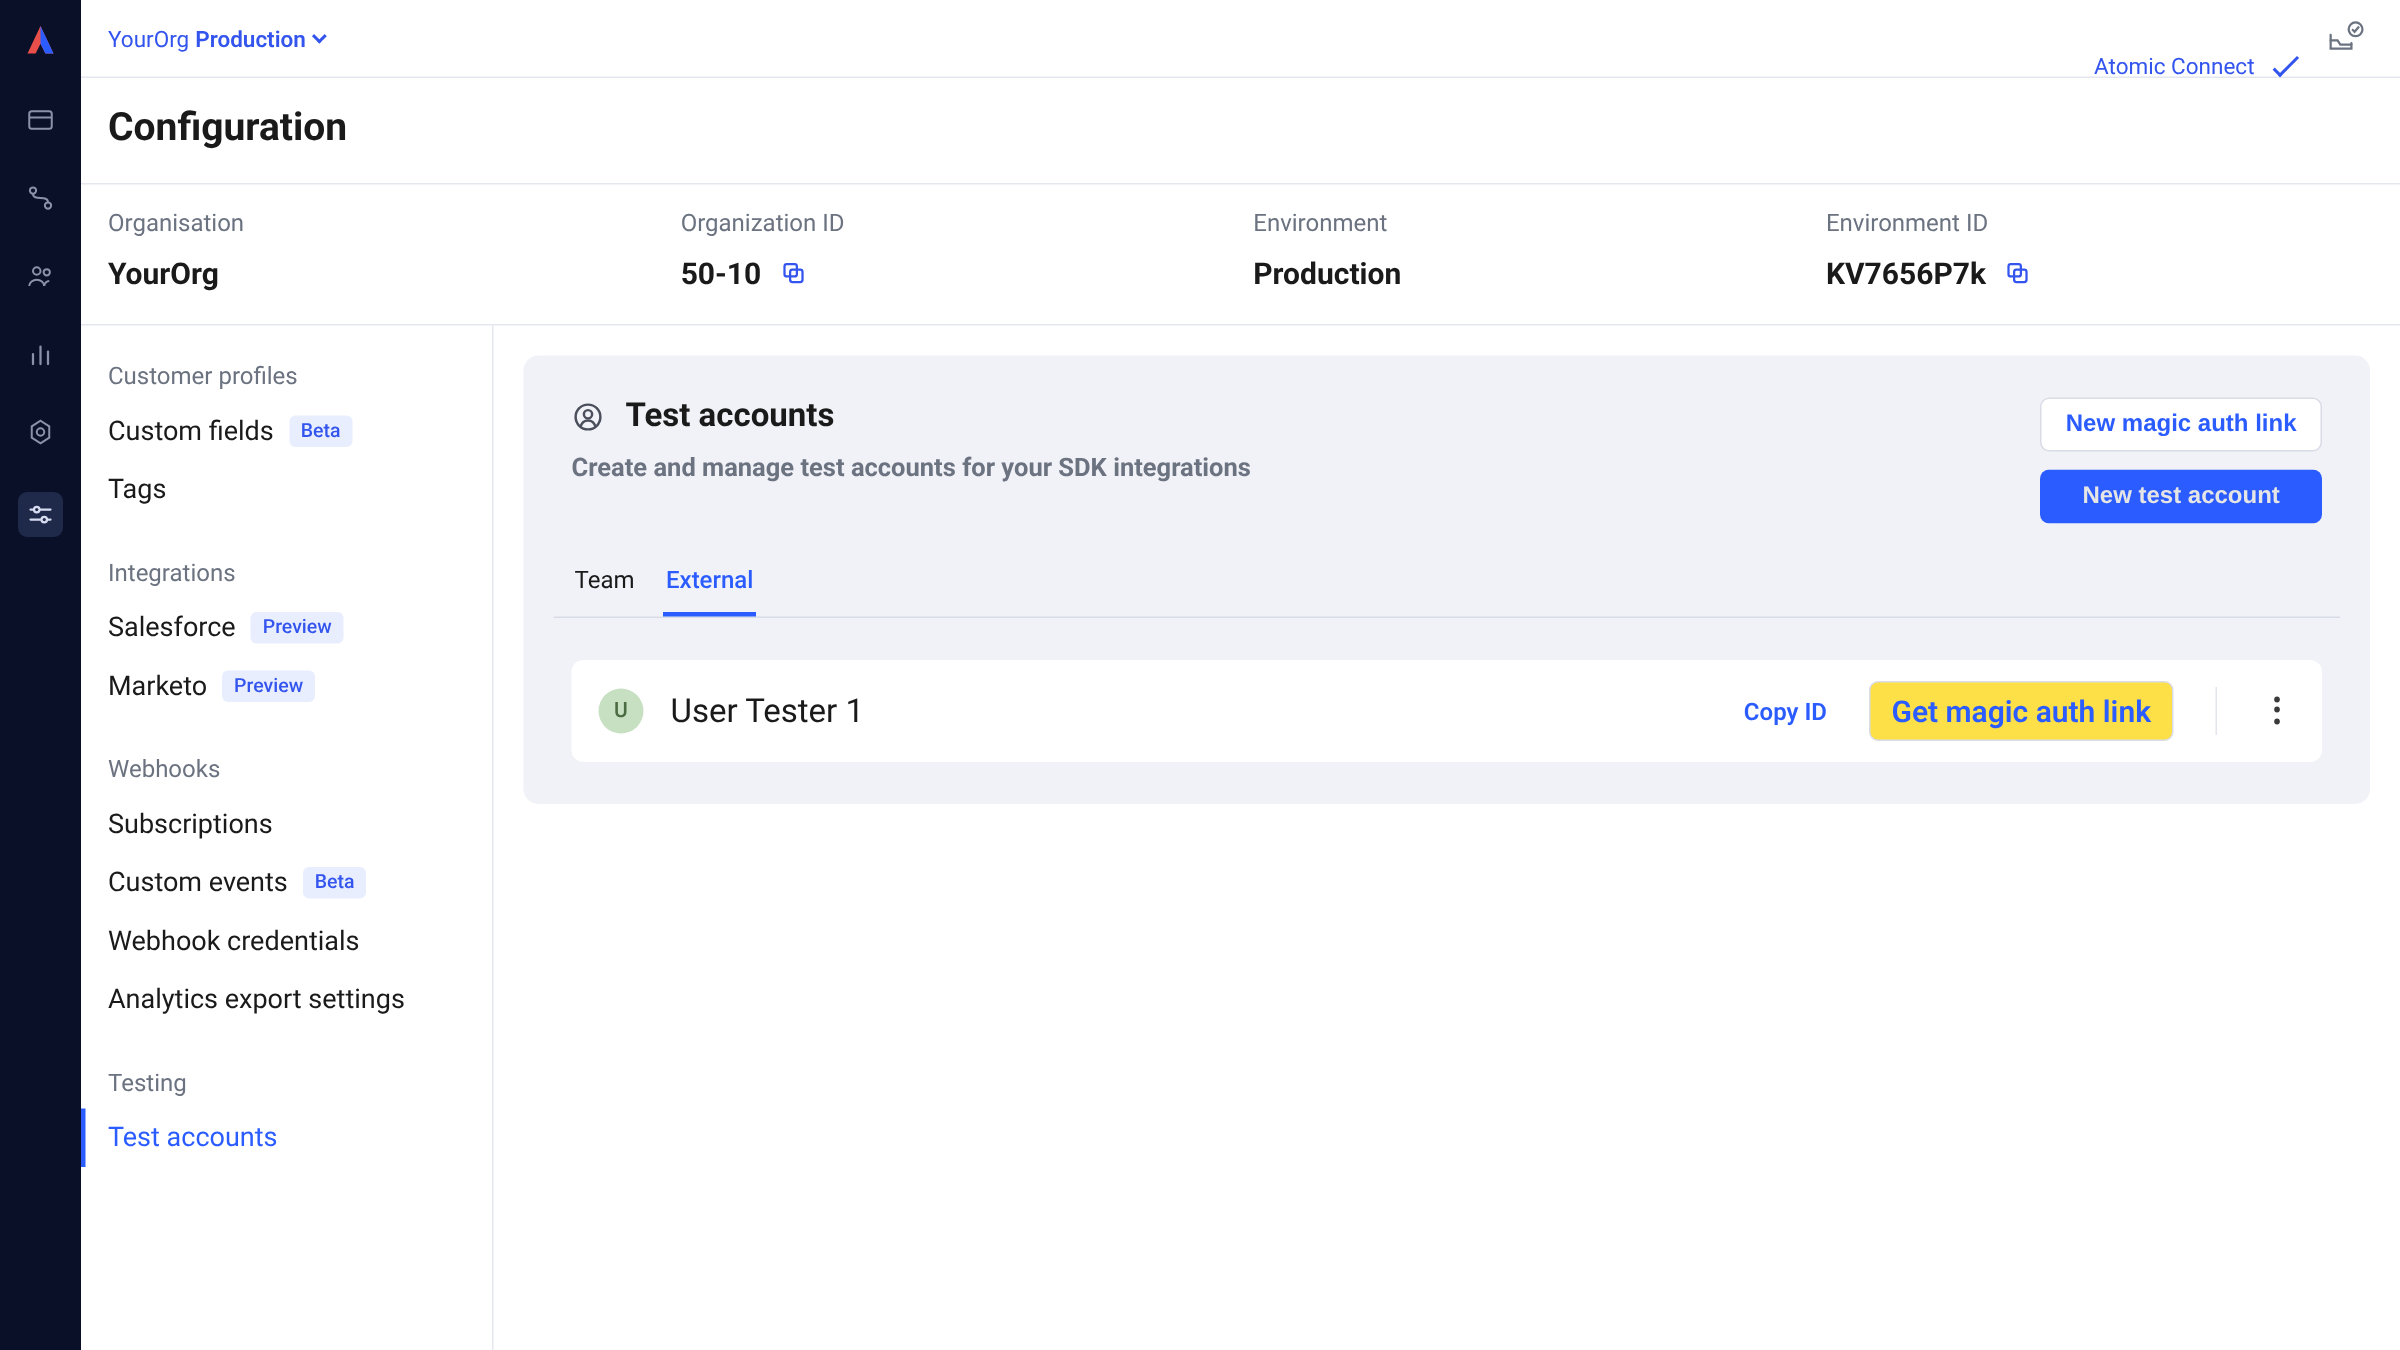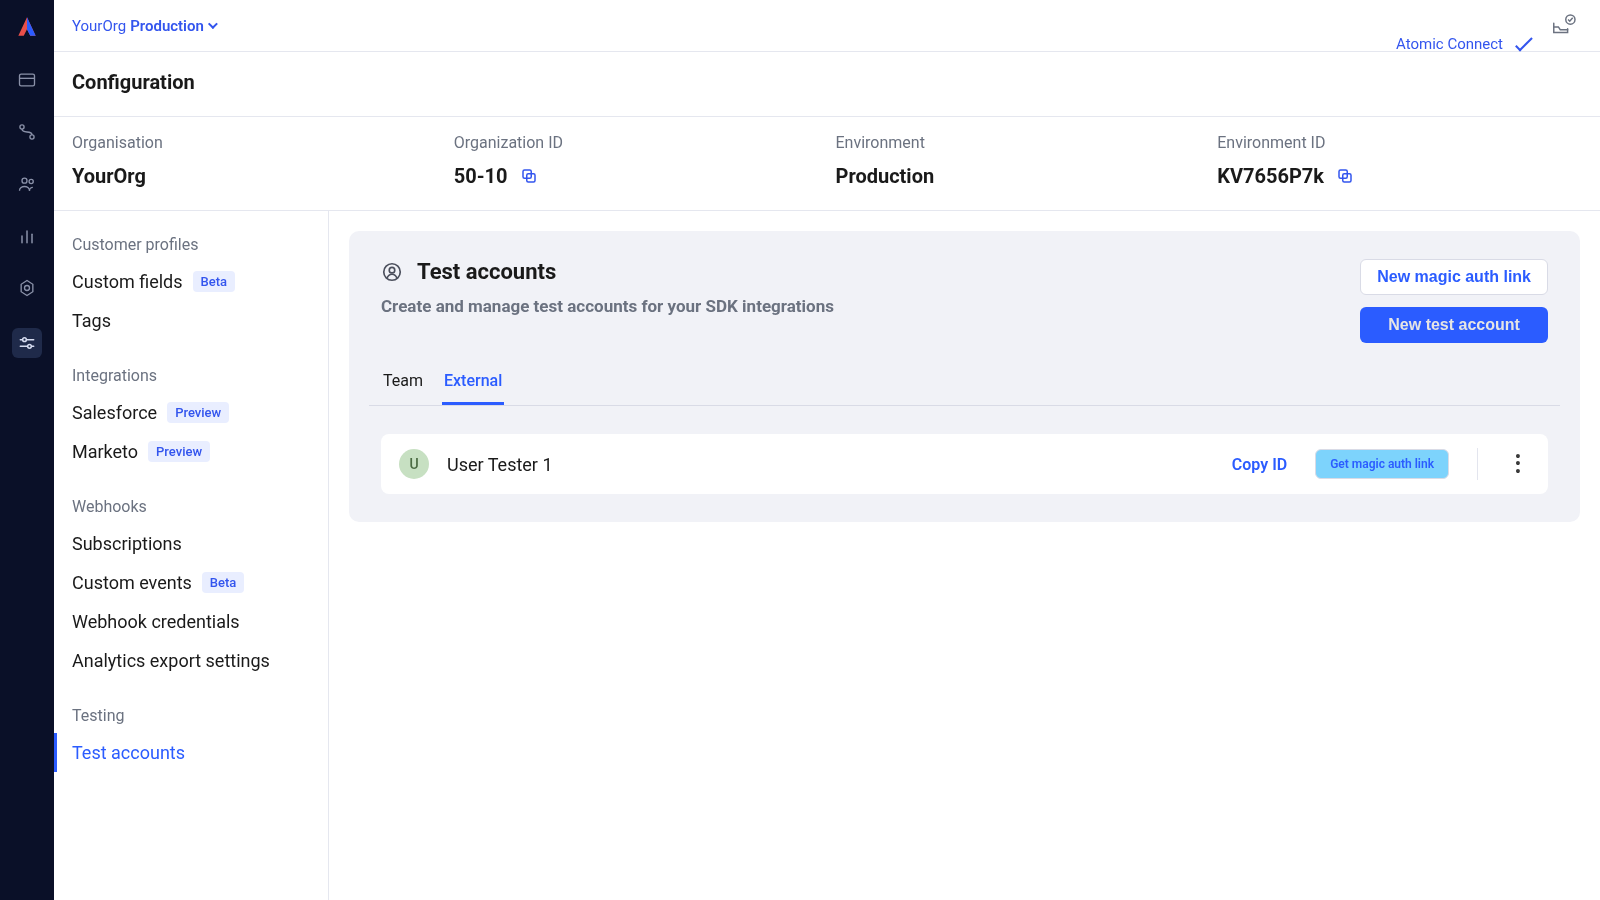--- a/index.html
+++ b/index.html
@@ -88,21 +88,21 @@
     padding:2.5px;
     transform: rotate(45deg) translateY(-2px);
   }
 
   
   .page-header {
     padding: 18px 18px 22px 18px;
     border-bottom:1px solid #e5e7ef;
   }
   .page-header h1 {
-    font-size:20px;
+    font-size:26px;
     font-weight:700;
   }
 
   
   .meta-row {
     display:flex;
     padding: 16px 1px 22px 18px;
     border-bottom:1px solid #e5e7ef;
   }
   .meta-col { flex:1; }
@@ -254,40 +254,40 @@
   }
   .avatar {
     width:30px; height:30px;
     border-radius:50%;
     background:#c7e0c2;
     color:#4b6b42;
     display:flex; align-items:center; justify-content:center;
     font-weight:500;
   }
   .row .name {
-    font-size:18px;
+    font-size:22px;
     flex:1;
   }
   .row-actions {
     display:flex;
     align-items:center;
     gap:28px;
   }
   .link-btn {
     color:#2b5cff;
     font-weight:600;
     font-size:16px;
     cursor:pointer;
   }
   .outline-btn {
     color:#2b5cff;
     font-weight:600;
-    font-size:12px;
+    font-size:20px;
     border:1px solid #d9dbe6;
-    background:#7dd3fc;
+    background:#fde047;
     border-radius:6px;
     padding:7px 14px;
     cursor:pointer;
   }
   .vr {
     width:1px; height:32px; background:#e3e5ee;
   }
   .kebab {
     width:24px;
     text-align:center;

